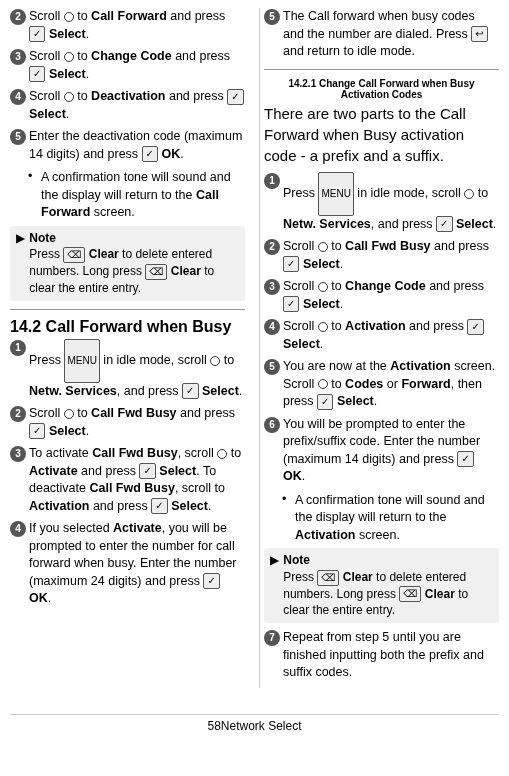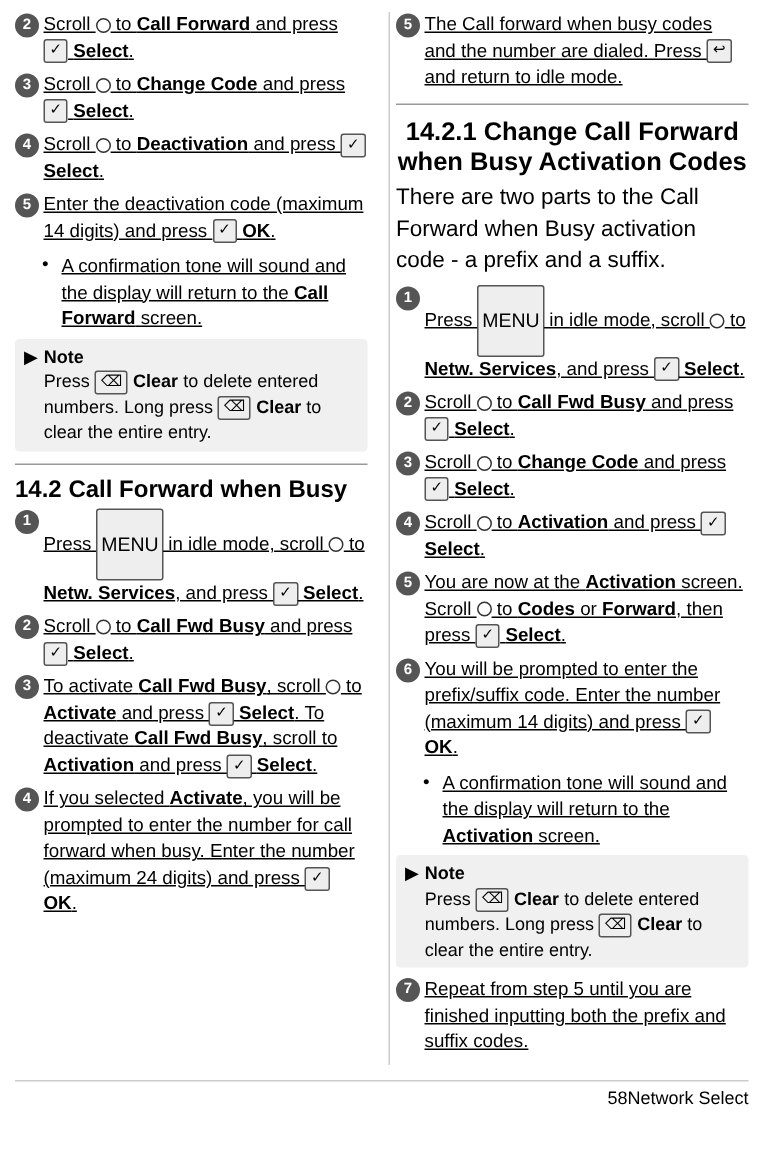--- a/index.html
+++ b/index.html
@@ -51,21 +51,20 @@
       display: flex;
       align-items: center;
       justify-content: center;
       font-size: 10px;
       flex-shrink: 0;
       margin-top: 1px;
     }
     .step-text {
       flex: 1;
       line-height: 1.4;
-      text-decoration: underline;
     }
     .step-text b { font-weight: bold; }
     .bullet-item {
       display: flex;
       align-items: flex-start;
       margin-left: 18px;
       margin-bottom: 4px;
     }
     .bullet-dot {
       min-width: 10px;
@@ -95,29 +94,29 @@
       font-size: 16px;
       margin-bottom: 3px;
     }
     .section-intro {
       font-size: 15px;
       line-height: 1.4;
       margin-bottom: 6px;
     }
     .subsection-title {
       font-weight: bold;
-      font-size: 17px;
+      font-size: 10px;
       text-align: center;
       margin-bottom: 3px;
     }
     .page-footer {
       display: flex;
-      justify-content: flex-end;
+      justify-content: center;
       align-items: center;
-      margin-top: 10px;
+      margin-top: 26px;
       padding-top: 4px;
       border-top: 1px solid #ccc;
       font-size: 12px;
     }
     .key-icon {
       display: inline-block;
       border: 1px solid #555;
       border-radius: 2px;
       padding: 0 3px;
       font-size: 10px;
@@ -132,21 +131,21 @@
       border: 1px solid #333;
       border-radius: 50%;
       vertical-align: middle;
       position: relative;
     }
     .menu-icon {
       display: inline-block;
       border: 1px solid #555;
       border-radius: 2px;
       padding: 14px 2px;
-      font-size: 13px;
+      font-size: 10px;
       line-height: 1.4;
       vertical-align: middle;
       background: #eee;
     }
   </style>
 </head>
 <body>
 
 <div class="two-col">
 

